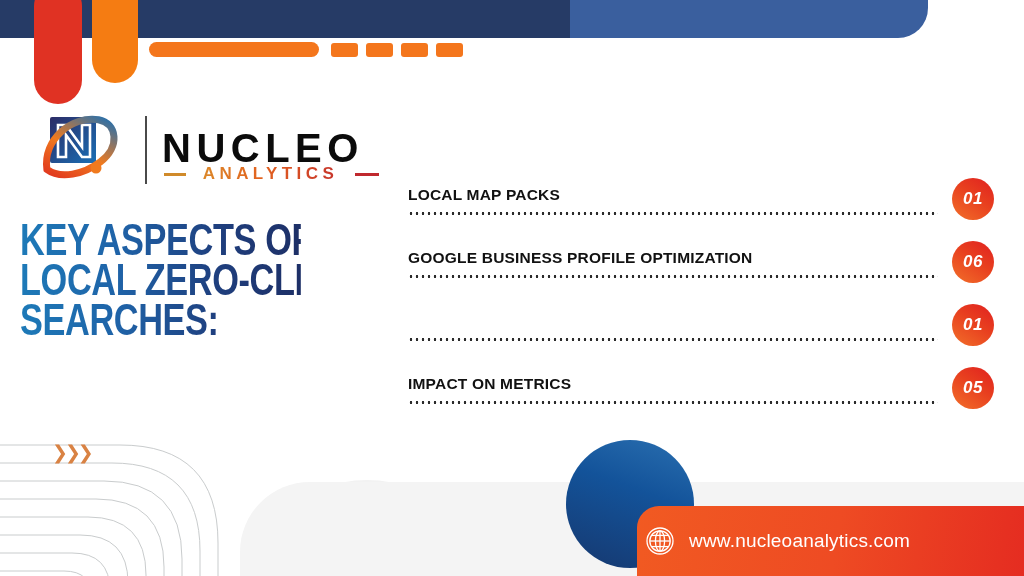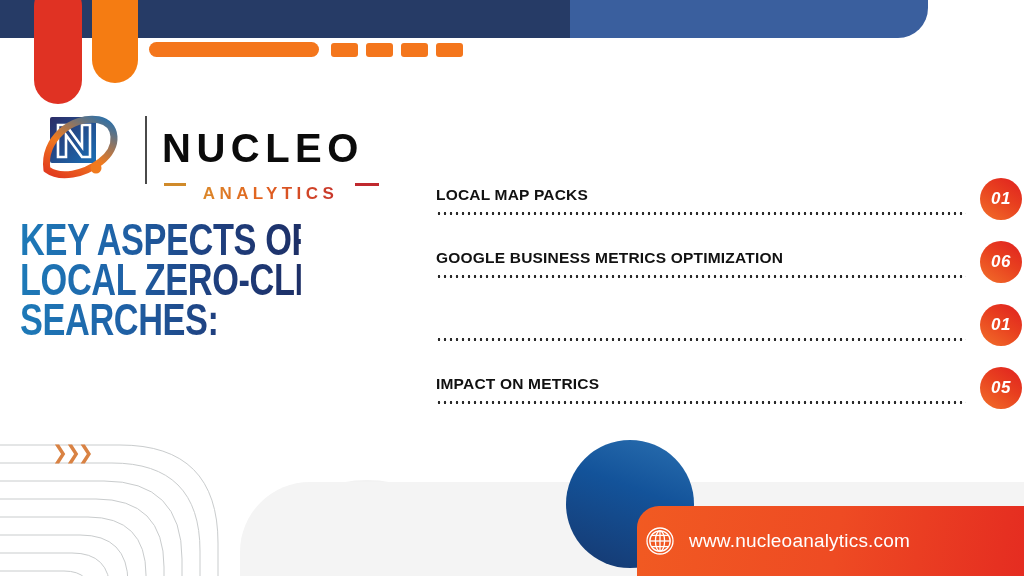--- a/index.html
+++ b/index.html
@@ -130,21 +130,20 @@
     flex: 1;
     text-align: center;
     font-size: 17px;
     font-weight: bold;
     letter-spacing: 4.4px;
     background: linear-gradient(90deg, #d9922c 0%, #e2621f 45%, #c0292e 100%);
     -webkit-background-clip: text;
     background-clip: text;
     color: transparent;
     padding: 0 4px;
-    margin-top: 20px;
   }
 
   
   .title {
     position: absolute;
     left: 20px;
     top: 220px;
     width: 360px;
     font-family: "Liberation Sans Narrow", "Liberation Sans", sans-serif;
     font-weight: bold;
@@ -162,21 +161,20 @@
     background-clip: text;
     color: transparent;
   }
 
   
   .list {
     position: absolute;
     left: 404px;
     top: 178px;
     width: 590px;
-    margin-left: 28px;
   }
   .list-row {
     position: relative;
     height: 63px;
   }
   .row-label {
     position: absolute;
     left: 4px;
     top: 8px;
     font-size: 15.5px;
@@ -337,21 +335,21 @@
     <span class="tl">SEARCHES:</span>
   </div>
 
   <div class="list">
     <div class="list-row">
       <div class="row-label">LOCAL MAP PACKS</div>
       <div class="row-dots"></div>
       <div class="row-badge">01</div>
     </div>
     <div class="list-row">
-      <div class="row-label">GOOGLE BUSINESS METRICS OPTIMIZATION</div>
+      <div class="row-label">GOOGLE BUSINESS PROFILE OPTIMIZATION</div>
       <div class="row-dots"></div>
       <div class="row-badge">06</div>
     </div>
     <div class="list-row">
       <div class="row-dots"></div>
       <div class="row-badge">01</div>
     </div>
     <div class="list-row">
       <div class="row-label">IMPACT ON METRICS</div>
       <div class="row-dots"></div>

